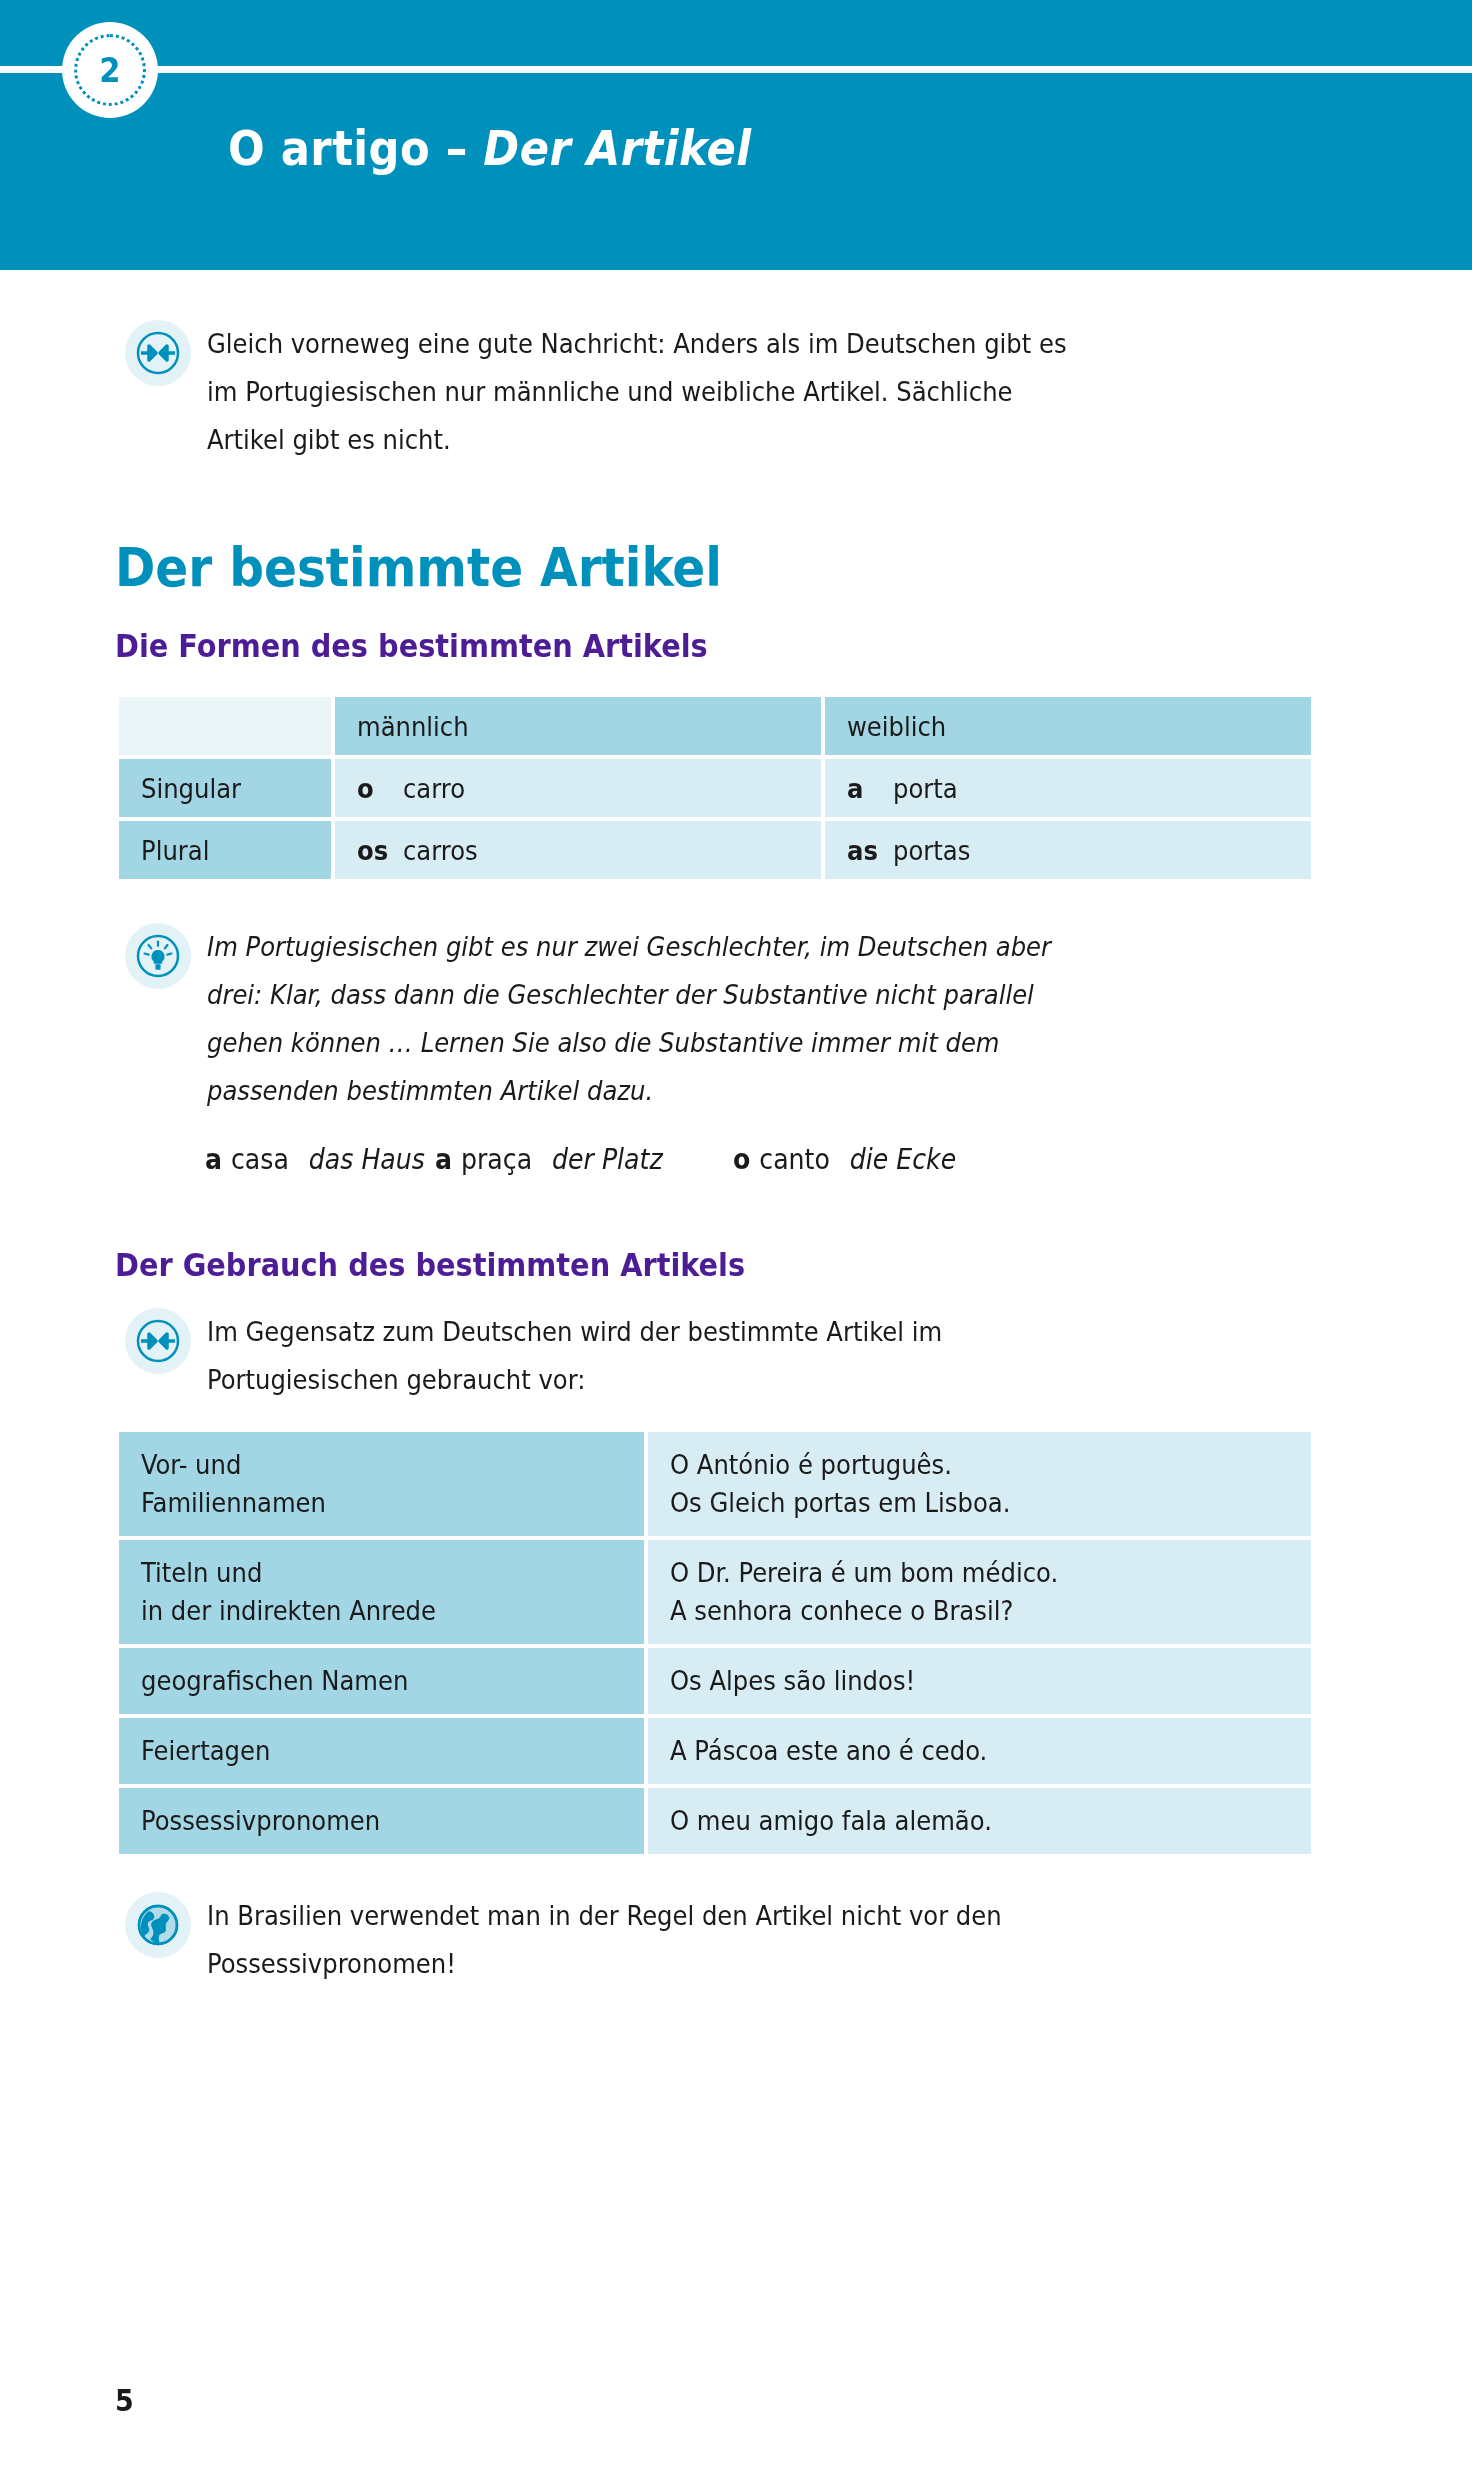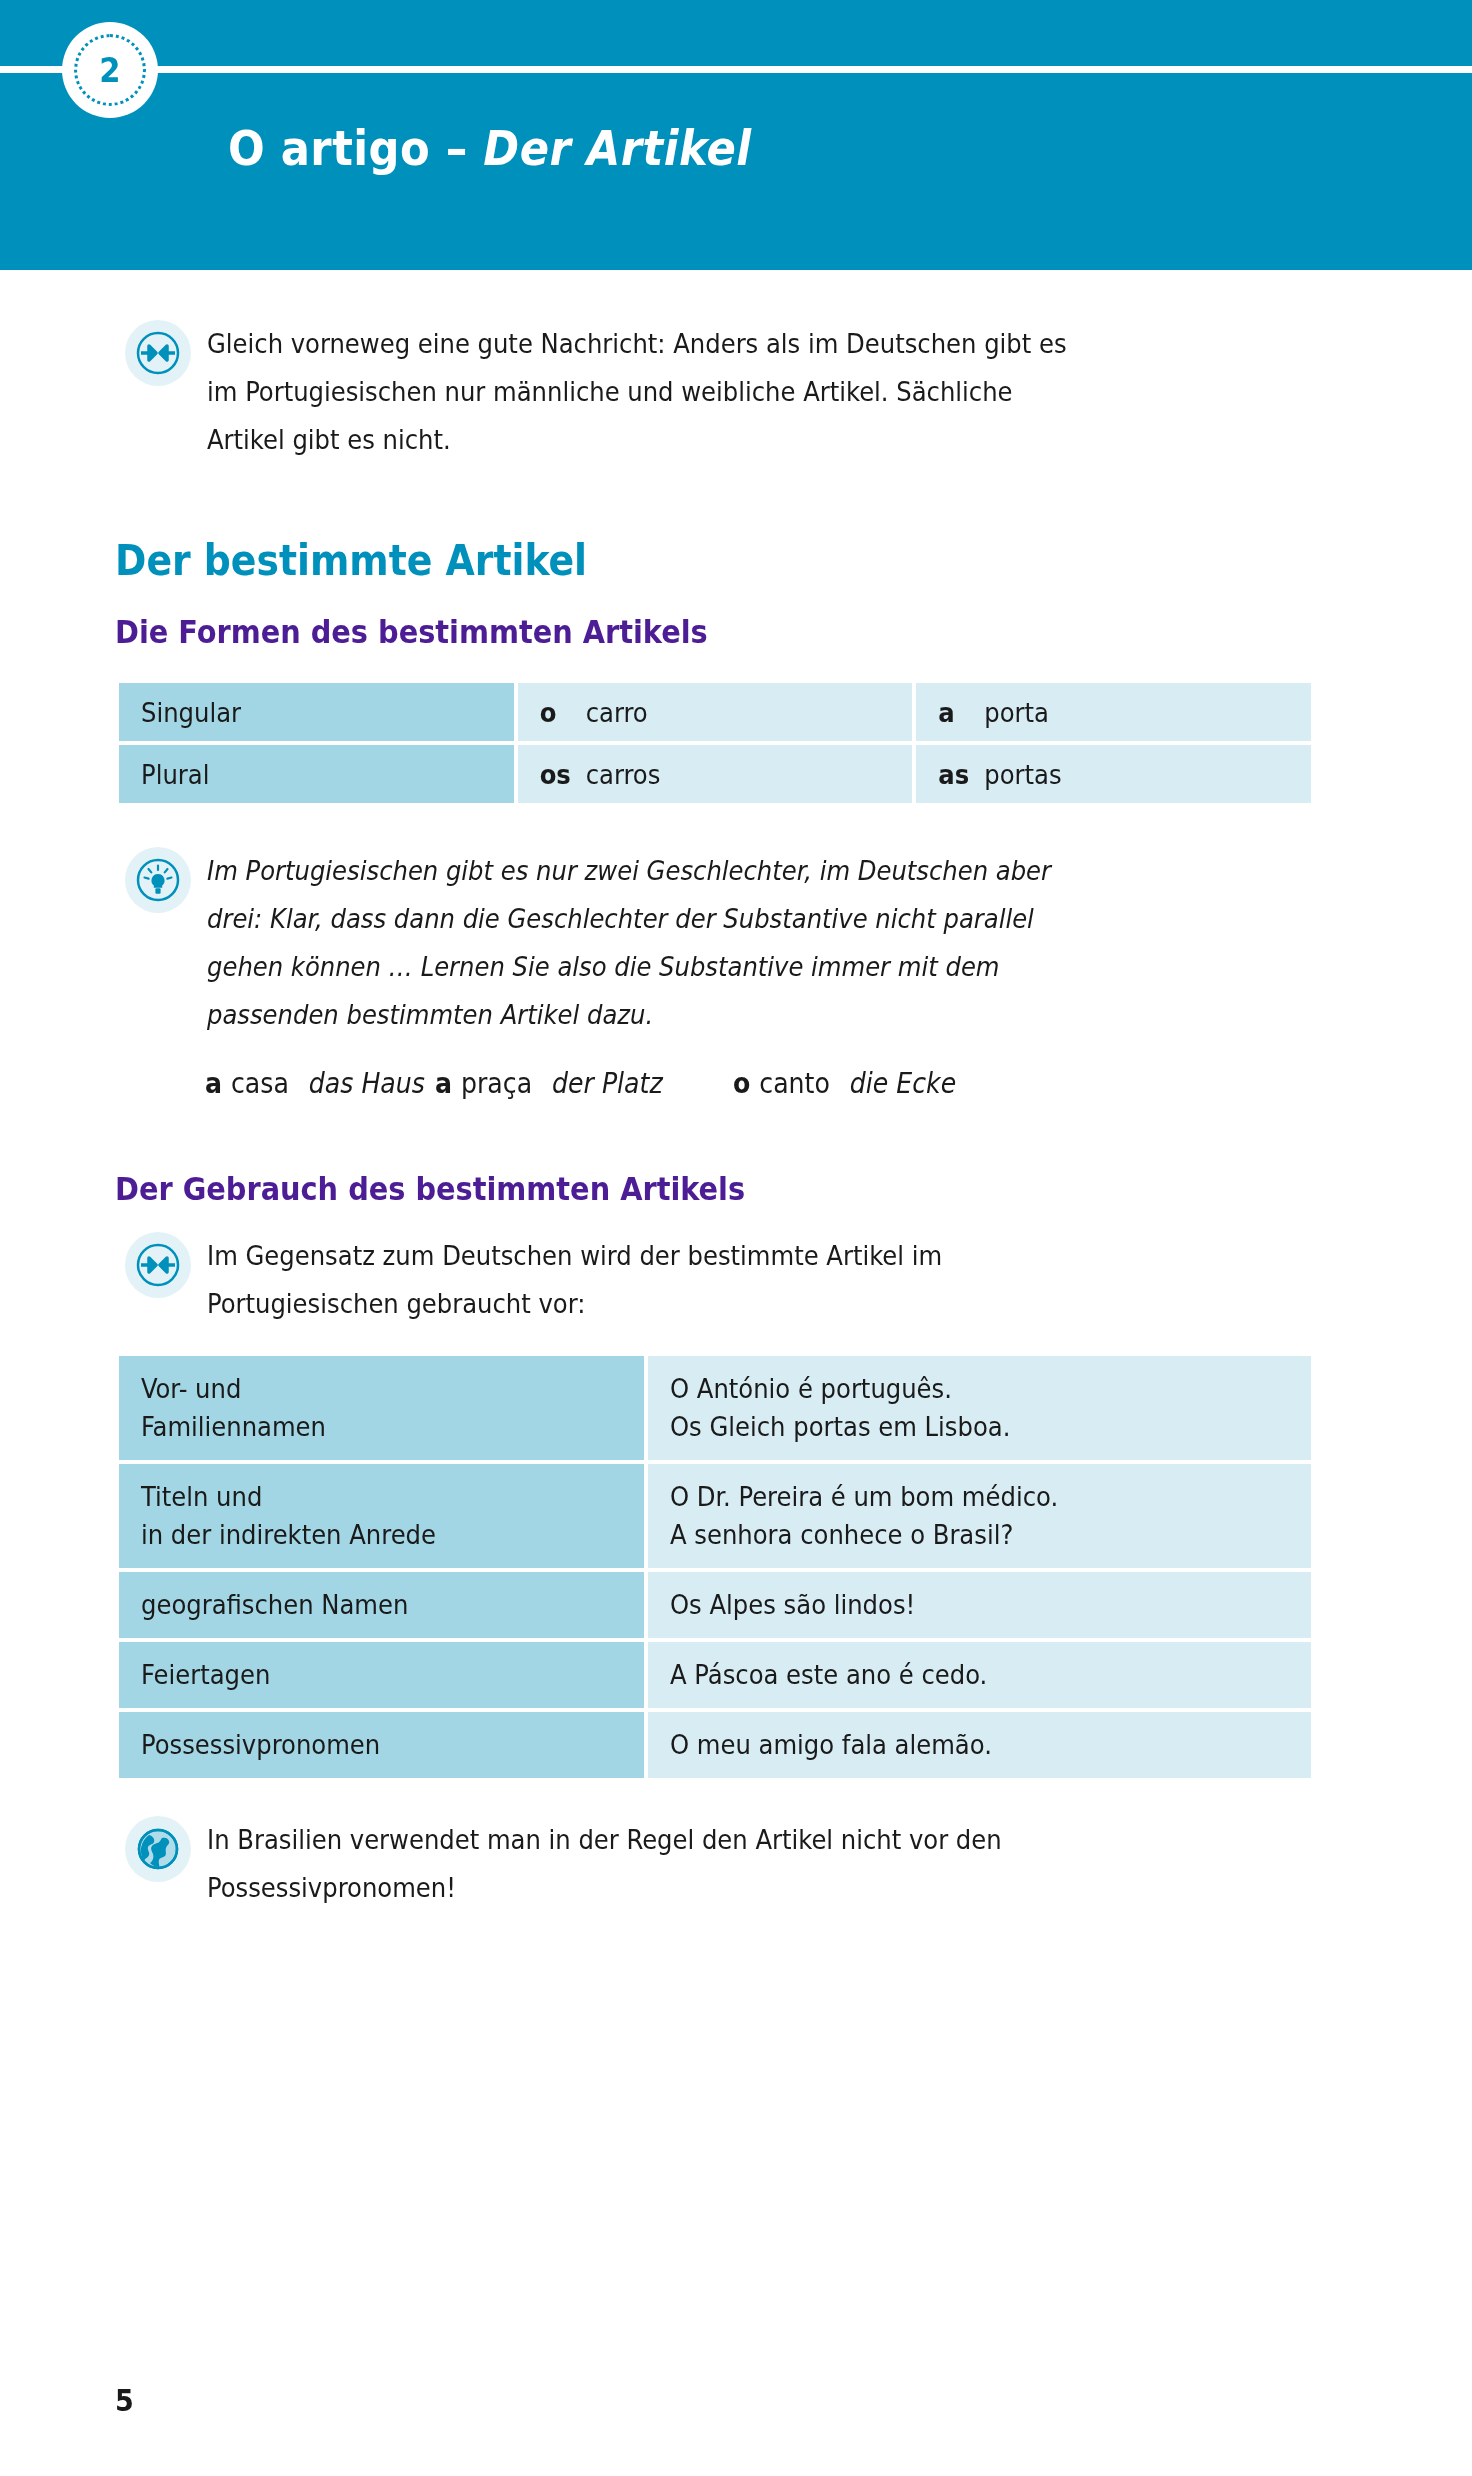--- a/index.html
+++ b/index.html
@@ -57,21 +57,21 @@
     display:flex; align-items:center; justify-content:center;
   }
   .note-icon svg { display:block; }
   .note-text {
     margin-left:92px;
     font-size:27px; line-height:48px; color:#1a1a1a;
   }
 
   .h1 {
     margin-left:115px; margin-top:0;
-    color:#0090bc; font-size:42px; font-weight:bold;
+    color:#0090bc; font-size:54px; font-weight:bold;
   }
   .h2 {
     margin-left:115px;
     color:#4c1d95; font-size:32px; font-weight:bold;
   }
 
   
   .tbl1 {
     margin-left:115px; width:1200px;
     border-collapse:separate; border-spacing:4px 4px;
@@ -136,20 +136,25 @@
       </svg>
     </span>
     <div class="note-text" style="width:870px;">Gleich vorneweg eine gute Nachricht: Anders als im Deutschen gibt es im Portugiesischen nur männliche und weibliche Artikel. Sächliche Artikel gibt es nicht.</div>
   </div>
 
   <div class="h1" style="margin-top:72px;">Der bestimmte Artikel</div>
   <div class="h2" style="margin-top:28px;">Die Formen des bestimmten Artikels</div>
 
   <table class="tbl1" style="margin-top:28px;">
     <tbody>
+        <tr>
+      <td class="hd-blank c-lab"></td>
+      <td class="hd">männlich</td>
+      <td class="hd">weiblich</td>
+    </tr>
     <tr>
       <td class="lab">Singular</td>
       <td class="cell">
         <span class="art">o</span><span>carro</span>
       </td>
       <td class="cell">
         <span class="art">a</span><span>porta</span>
       </td>
     </tr>
     <tr>

